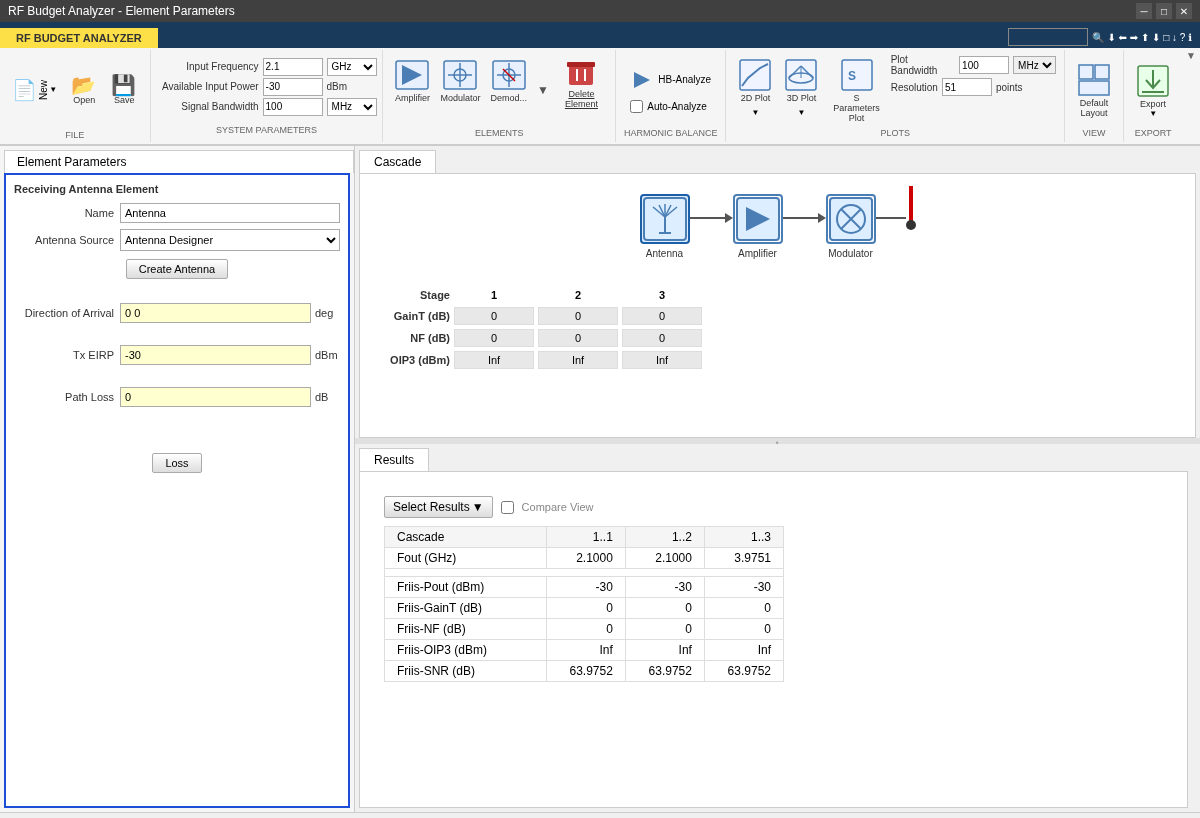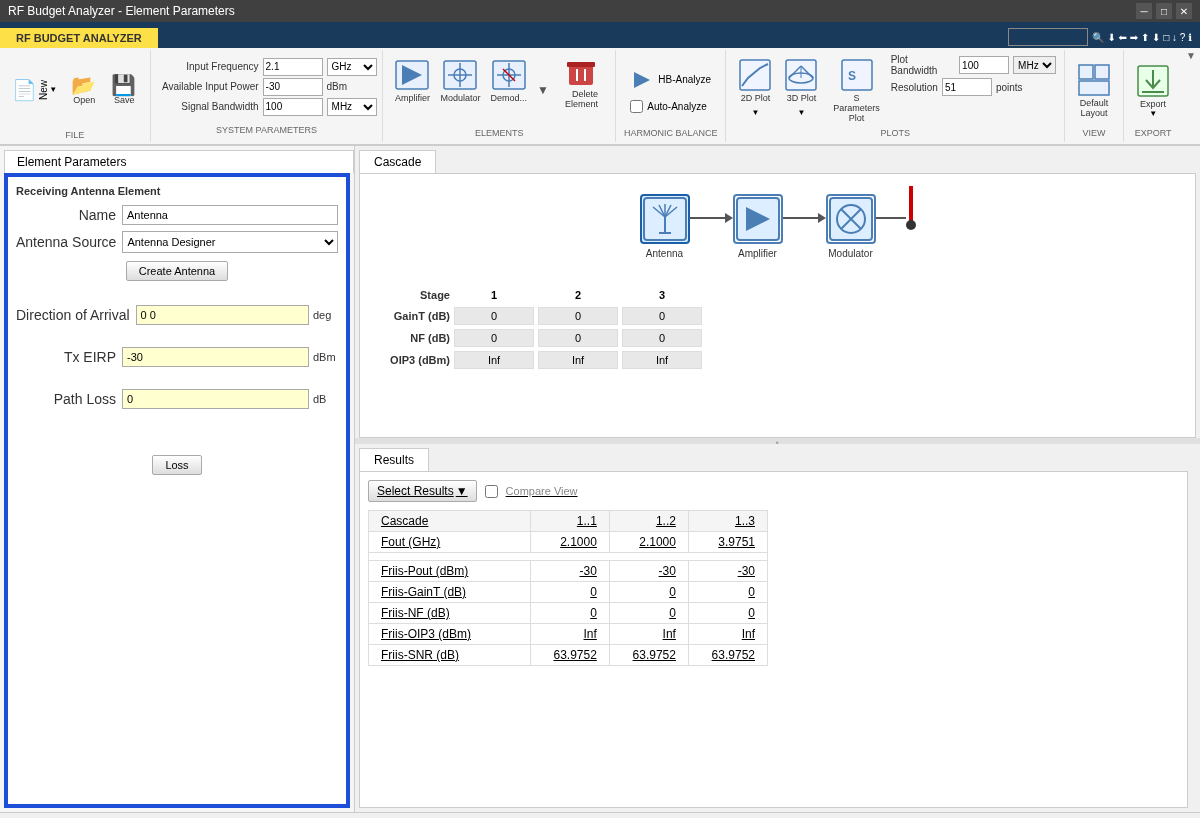--- a/index.html
+++ b/index.html
@@ -294,39 +294,39 @@
       display: inline-block;
       margin: 4px 0 0 4px;
     }
     .panel-tab.active {
       background: white;
       border-bottom: 1px solid white;
       font-weight: normal;
     }
     .panel-content {
       background: white;
-      border: 4px solid #1d4ed8;
+      border: 2px solid #1d4ed8;
       flex: 1;
       margin: 0 4px 4px 4px;
       padding: 8px;
       overflow-y: auto;
     }
     .panel-section-title {
       font-size: 11px;
       font-weight: bold;
       color: #333;
       margin-bottom: 8px;
     }
     .form-row {
       display: flex;
       align-items: center;
       margin-bottom: 6px;
     }
     .form-label {
-      font-size: 14px;
+      font-size: 11px;
       color: #333;
       min-width: 100px;
       text-align: right;
       margin-right: 6px;
     }
     .form-input {
       flex: 1;
       height: 20px;
       border: 1px solid #aaa;
       padding: 0 4px;
@@ -443,22 +443,21 @@
       font-size: 11px;
       cursor: pointer;
       display: inline-block;
     }
     .results-area {
       background: white;
       border: 1px solid #ccc;
       margin: 0 12px 4px 4px;
       flex: 1;
       overflow-y: auto;
-      padding: 8px;
-      text-decoration: underline;
+      padding: 24px;
     }
     .results-toolbar {
       display: flex;
       align-items: center;
       gap: 8px;
       margin-bottom: 8px;
     }
     .select-results-btn {
       display: flex;
       align-items: center;
@@ -662,21 +661,21 @@
           <span style="font-size:12px;color:#555;">▼</span>
         </div>
 
         <div class="delete-btn" style="display:flex;flex-direction:column;align-items:center;padding:2px 8px;">
           <svg width="32" height="32" viewBox="0 0 32 32">
             <rect x="4" y="8" width="24" height="20" fill="#cc4444" rx="2"></rect>
             <rect x="2" y="5" width="28" height="5" fill="#aa2222" rx="1"></rect>
             <line x1="12" y1="12" x2="12" y2="24" stroke="white" stroke-width="2"></line>
             <line x1="20" y1="12" x2="20" y2="24" stroke="white" stroke-width="2"></line>
           </svg>
-          <span class="element-label" style="text-align:right;">Delete<br>Element</span>
+          <span class="element-label" style="text-align:center;text-decoration:underline;">Delete<br>Element</span>
         </div>
       </div>
       <div class="ribbon-group-label">ELEMENTS</div>
     </div>
 
     <div class="hb-group">
       <div class="hb-content">
         <div class="hb-btn">
           <svg width="24" height="24" viewBox="0 0 24 24">
             <polygon points="4,4 20,12 4,20" fill="#4a7eb5"></polygon>

